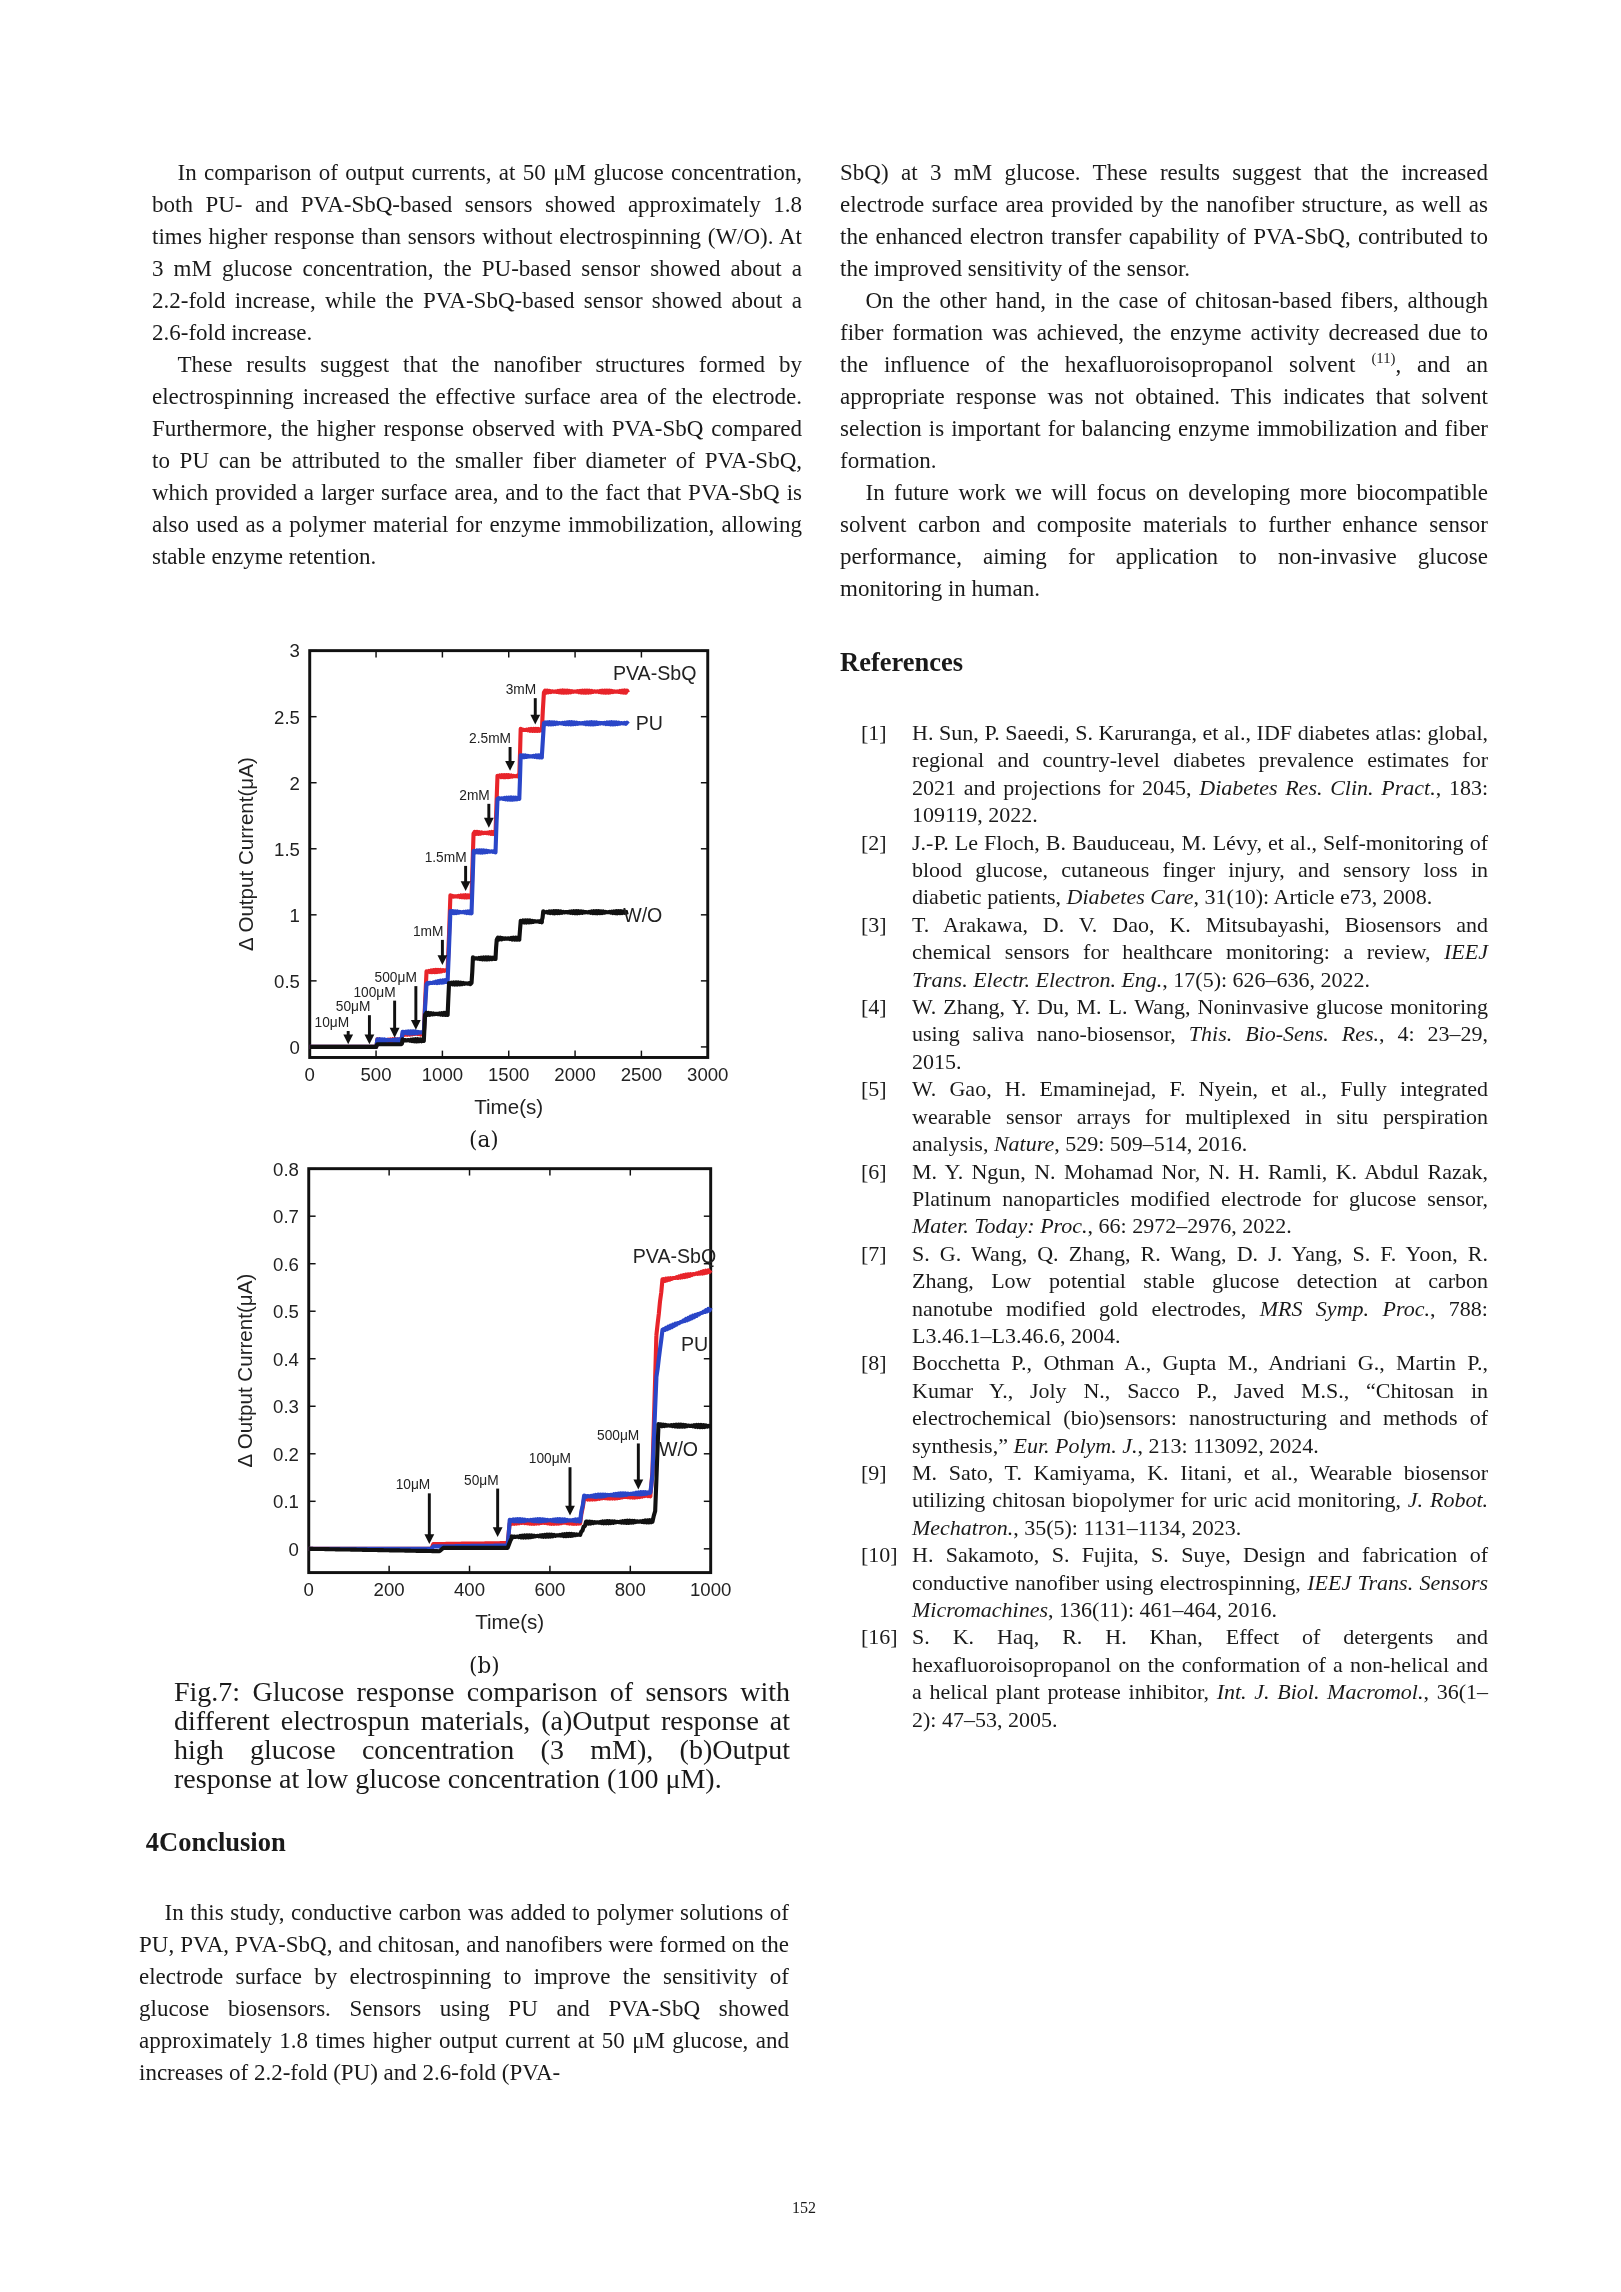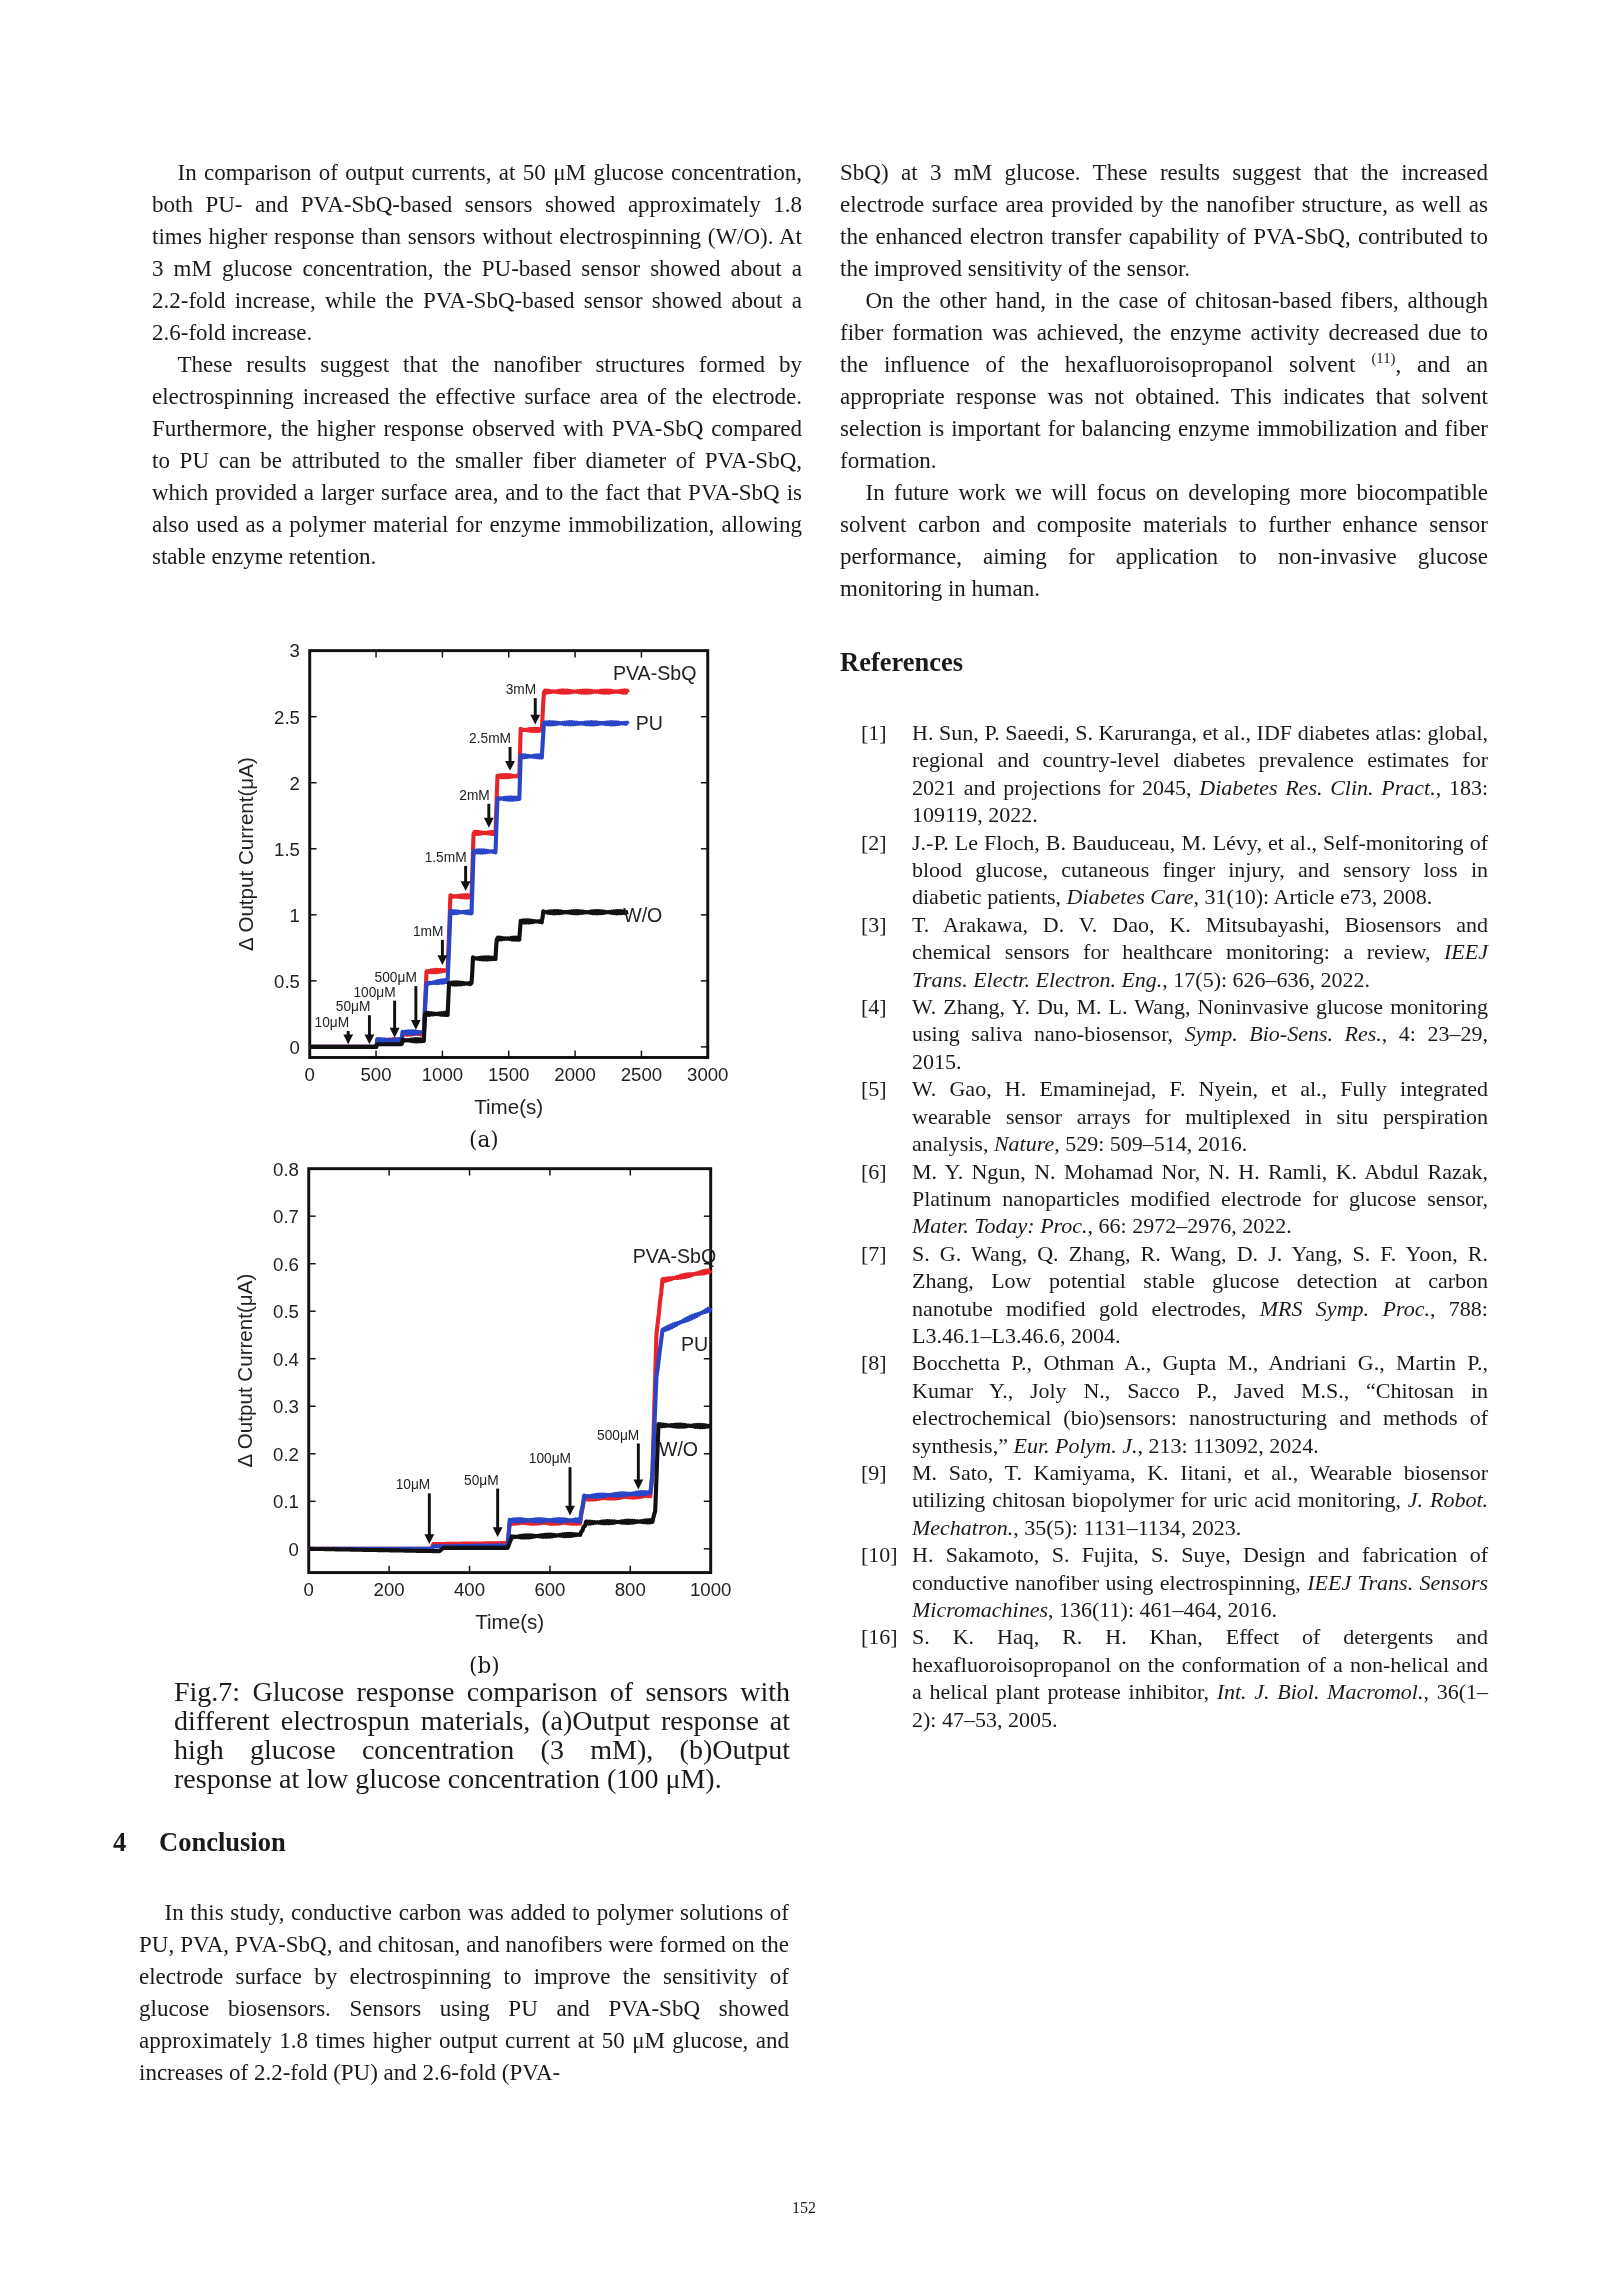--- a/index.html
+++ b/index.html
@@ -2,21 +2,21 @@
 <html><head>
 <meta charset="utf-8">
 <style>
   html, body { margin: 0; padding: 0; background: #ffffff; }
   body { width: 1621px; height: 2293px; position: relative; overflow: hidden;
          font-family: "Liberation Serif", "DejaVu Serif", serif; color: #1a1a1a; }
   .col { position: absolute; font-size: 23px; line-height: 32px; text-align: justify; }
   .col p { margin: 0; text-indent: 25.5px; }
   #left-col-top { left: 131px; top: 157px; width: 650px; margin-left: 21px; }
   #right-col-top { left: 840px; top: 157px; width: 648px; }
-  .heading { position: absolute; font-weight: bold; font-size: 26.5px; }
+  .heading { position: absolute; font-weight: bold; font-size: 26.5px; text-align: right; }
   #refs-heading { left: 840px; top: 647px; }
   #concl-heading { left: 113px; top: 1827px; }
   #concl-heading .num { display: inline-block; width: 46px; }
   #concl-body { left: 139px; top: 1876px; width: 650px; margin-top: 21px; }
   .refs { position: absolute; left: 861px; top: 719px; width: 627px; font-size: 22px; line-height: 27.4px; }
   .ref { display: flex; text-align: justify; }
   .ref .lbl { flex: 0 0 51px; }
   .ref .txt { flex: 1; }
   .ref i { font-style: italic; }
   .caption { position: absolute; left: 174px; top: 1677px; width: 616px; font-size: 28px; line-height: 29px; text-align: justify; }
@@ -50,21 +50,21 @@
     <div class="ref">
       <span class="lbl">[2]</span>
       <span class="txt">J.-P. Le Floch, B. Bauduceau, M. Lévy, et al., Self-monitoring of blood glucose, cutaneous finger injury, and sensory loss in diabetic patients, <i>Diabetes Care</i>, 31(10): Article e73, 2008.</span>
     </div>
     <div class="ref">
       <span class="lbl">[3]</span>
       <span class="txt">T. Arakawa, D. V. Dao, K. Mitsubayashi, Biosensors and chemical sensors for healthcare monitoring: a review, <i>IEEJ Trans. Electr. Electron. Eng.</i>, 17(5): 626–636, 2022.</span>
     </div>
     <div class="ref">
       <span class="lbl">[4]</span>
-      <span class="txt">W. Zhang, Y. Du, M. L. Wang, Noninvasive glucose monitoring using saliva nano-biosensor, <i>Symp. Bio-Sens. Res.</i>, 4: 23–29, 2015.</span>
+      <span class="txt">W. Zhang, Y. Du, M. L. Wang, Noninvasive glucose monitoring using saliva nano-biosensor, <i>This. Bio-Sens. Res.</i>, 4: 23–29, 2015.</span>
     </div>
     <div class="ref">
       <span class="lbl">[5]</span>
       <span class="txt">W. Gao, H. Emaminejad, F. Nyein, et al., Fully integrated wearable sensor arrays for multiplexed in situ perspiration analysis, <i>Nature</i>, 529: 509–514, 2016.</span>
     </div>
     <div class="ref">
       <span class="lbl">[6]</span>
       <span class="txt">M. Y. Ngun, N. Mohamad Nor, N. H. Ramli, K. Abdul Razak, Platinum nanoparticles modified electrode for glucose sensor, <i>Mater. Today: Proc.</i>, 66: 2972–2976, 2022.</span>
     </div>
     <div class="ref">

